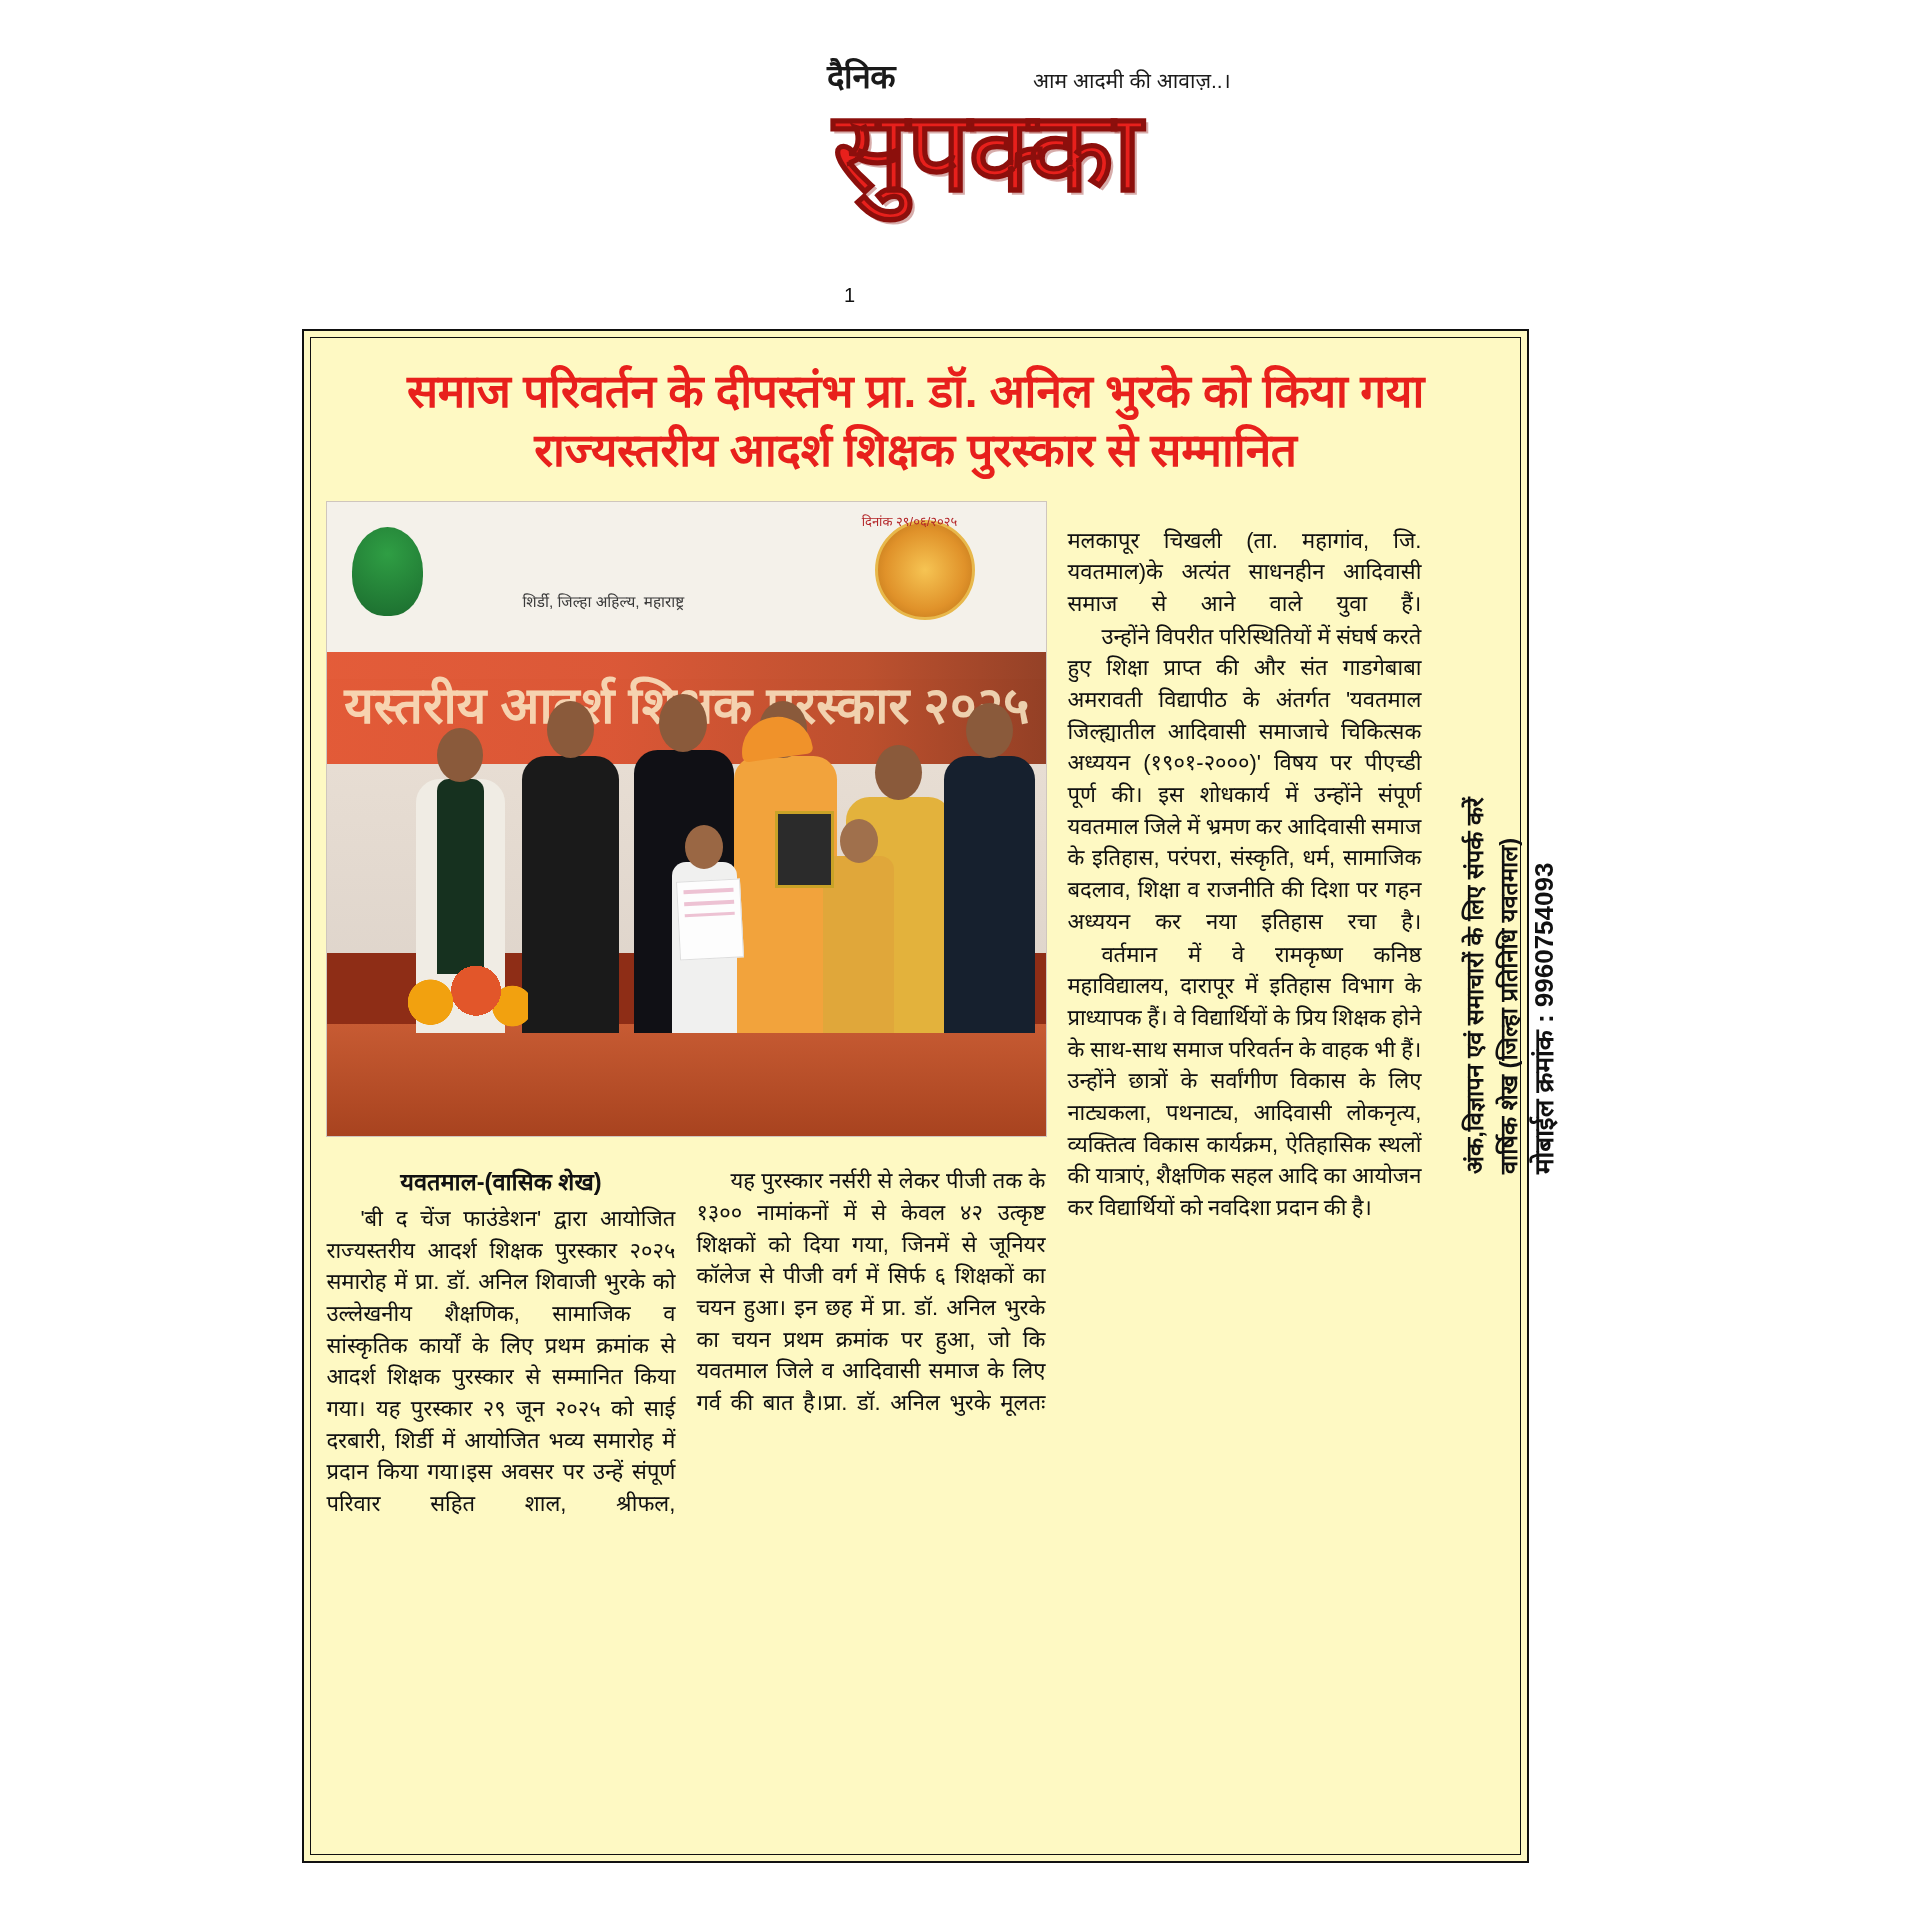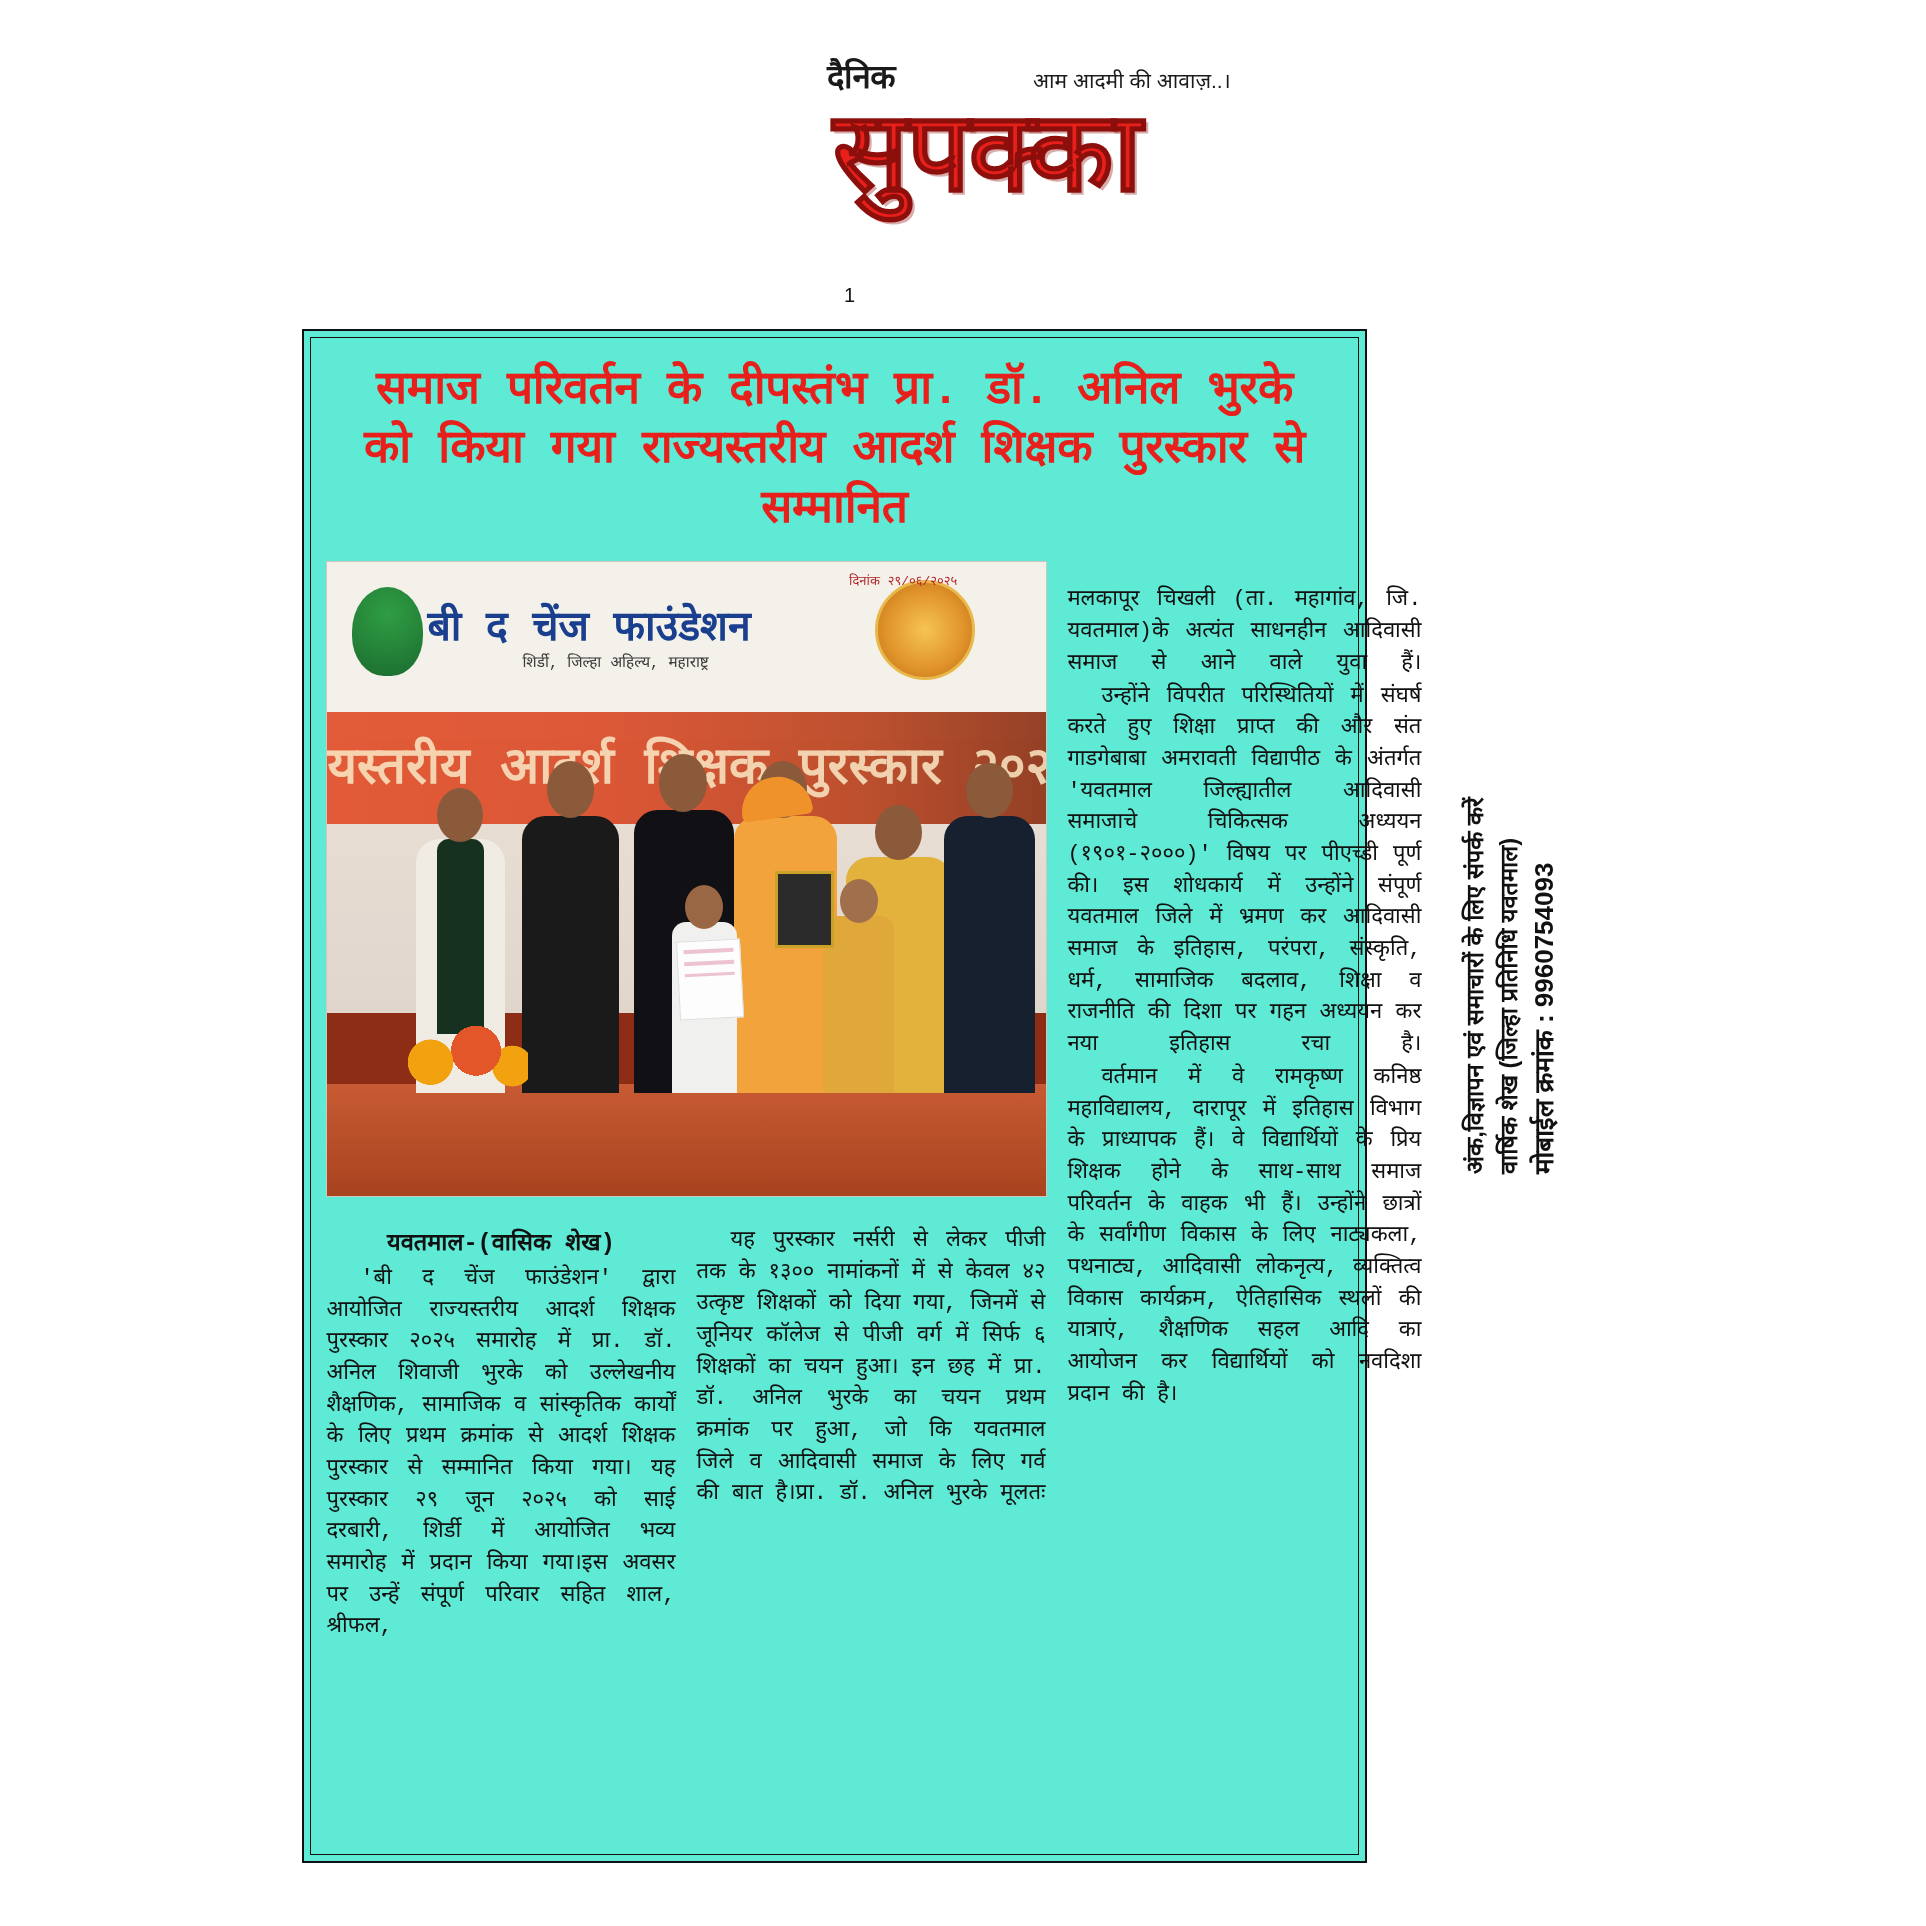--- a/index.html
+++ b/index.html
@@ -64,29 +64,28 @@
     left: 844px;
     font-size: 20px;
     color: #111;
   }
 
   
   .clip {
     position: absolute;
     left: 302px;
     top: 329px;
-    width: 1065px;
+    width: 1227px;
     height: 1534px;
     border-left: 2.4px solid #111;
     border-right: 2.4px solid #111;
     border-top: 2.4px solid #111;
     border-bottom: 2.4px solid #111;
     box-sizing: border-box;
-    background: #5eead4;
-    font-family: Liberation Mono, monospace;
+    background: #fef9c3;
   }
   .clip::before {
     content: "";
     position: absolute;
     left: 5.9px;
     top: 5.9px;
     right: 5.9px;
     bottom: 5.9px;
     border: 1.2px solid #111;
     pointer-events: none;
@@ -336,21 +335,20 @@
     <div class="headline">समाज परिवर्तन के दीपस्तंभ प्रा. डॉ. अनिल भुरके को किया गया राज्यस्तरीय आदर्श शिक्षक पुरस्कार से सम्मानित</div>
 
     <div class="body-wrap">
 
       <div class="left-block">
 
         <div class="photo">
           <div class="ph-banner"></div>
           <div class="ph-logo"></div>
           <div class="ph-logo2"></div>
-          <div class="ph-banner-text">बी द चेंज फाउंडेशन</div>
           <div class="ph-banner-sub">शिर्डी, जिल्हा अहिल्य, महाराष्ट्र</div>
           <div class="date-stamp">दिनांक २९/०६/२०२५</div>
           <div class="ph-strip"></div>
           <div class="ph-strip-text">यस्तरीय आदर्श शिक्षक पुरस्कार २०२५</div>
           <div class="ph-stage"></div>
           <div class="ph-floor"></div>
           <div class="ph-table"></div>
 
           <div class="person p1">
               <span class="v"></span>

